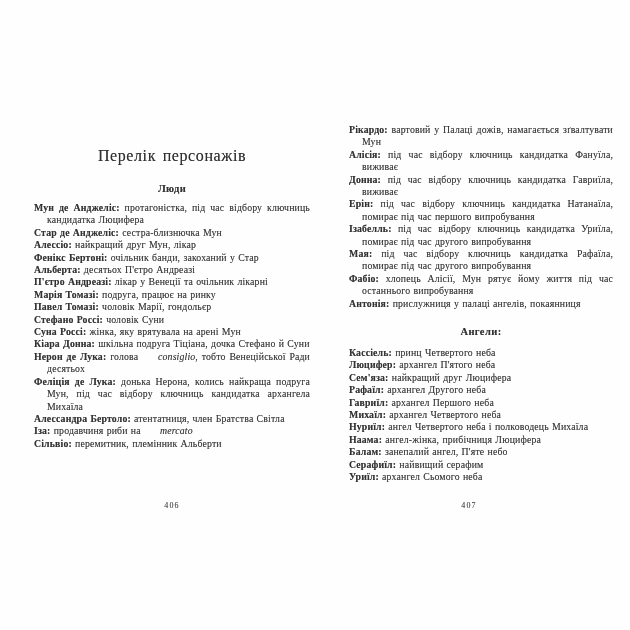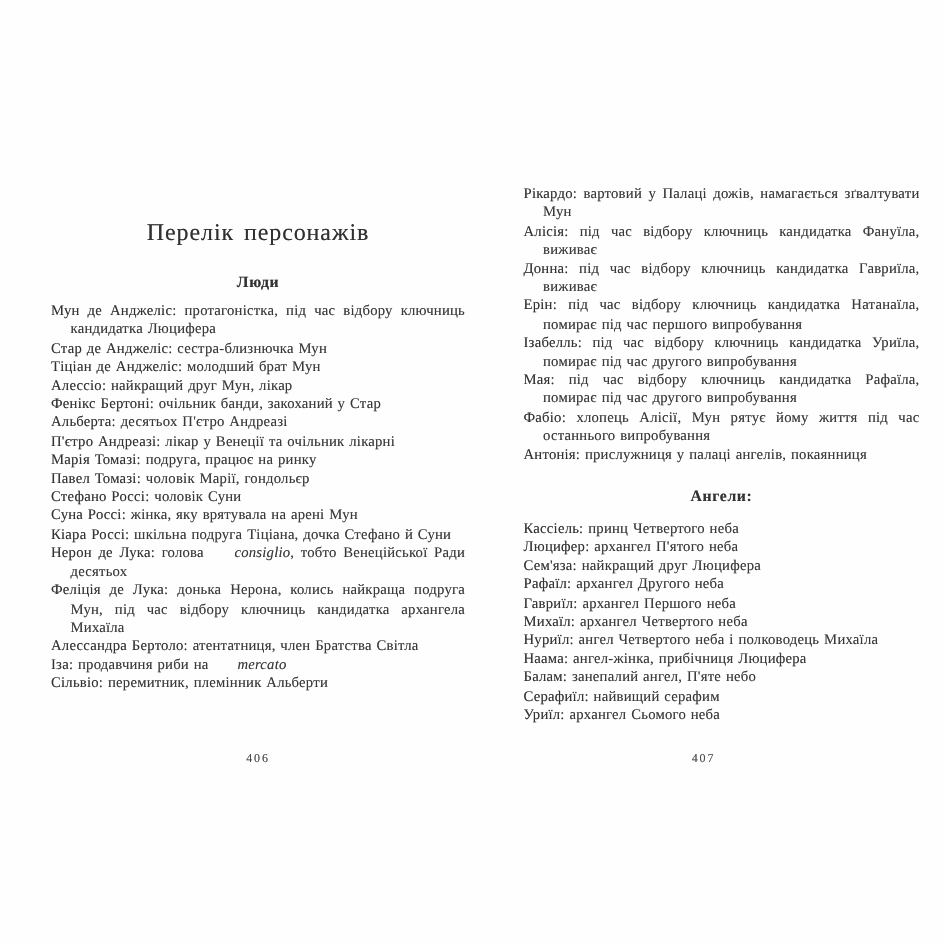--- a/index.html
+++ b/index.html
@@ -27,50 +27,49 @@
   .entries{position:absolute;left:0;width:100%;}
   .entries.people{top:202px;}
   .entries.continued{top:124px;}
   .entries.angels{top:347px;}
   p.entry{
     margin:0;font-size:9.8px;line-height:12.4px;
     text-align:justify;padding-left:13px;text-indent:-13px;
     letter-spacing:0.15px;word-spacing:0.6px;
     text-shadow:0 0 0.3px rgba(58,58,58,0.5);
   }
-  p.entry .cname{font-weight:normal;color:#333;}
+  p.entry .cname{font-weight:bold;color:#333;}
   p.entry i{font-style:italic;margin-left:16px;}
   .pagenum{
     position:absolute;top:501px;left:0;width:100%;text-align:center;
     font-size:8px;letter-spacing:1.2px;color:#4d4d4d;
     text-shadow:0 0 0.3px rgba(77,77,77,0.5);
   }
   .page.right .pagenum{left:-12px;}
 </style>
 </head>
 <body>
 
 <div class="spread">
 
   <div class="page left">
     <div class="book-title">Перелік персонажів</div>
     <div class="sect-head people">Люди</div>
     <div class="entries people" id="people-list">
         <p class="entry"><span class="cname">Мун де Анджеліс:</span> <span>протагоністка, під час відбору ключниць кандидатка Люцифера</span></p>
         <p class="entry"><span class="cname">Стар де Анджеліс:</span> <span>сестра-близнючка Мун</span></p>
-        <p class="entry"><span class="cname">Тіціан де Анджеліс:</span> <span>молодший брат Мун</span></p>
         <p class="entry"><span class="cname">Алессіо:</span> <span>найкращий друг Мун, лікар</span></p>
         <p class="entry"><span class="cname">Фенікс Бертоні:</span> <span>очільник банди, закоханий у Стар</span></p>
         <p class="entry"><span class="cname">Альберта:</span> <span>десятьох П'єтро Андреазі</span></p>
         <p class="entry"><span class="cname">П'єтро Андреазі:</span> <span>лікар у Венеції та очільник лікарні</span></p>
         <p class="entry"><span class="cname">Марія Томазі:</span> <span>подруга, працює на ринку</span></p>
         <p class="entry"><span class="cname">Павел Томазі:</span> <span>чоловік Марії, гондольєр</span></p>
         <p class="entry"><span class="cname">Стефано Россі:</span> <span>чоловік Суни</span></p>
         <p class="entry"><span class="cname">Суна Россі:</span> <span>жінка, яку врятувала на арені Мун</span></p>
-        <p class="entry"><span class="cname">Кіара Россі:</span> <span>шкільна подруга Тіціана, дочка Стефано й Суни</span></p>
+        <p class="entry"><span class="cname">Кіара Донна:</span> <span>шкільна подруга Тіціана, дочка Стефано й Суни</span></p>
         <p class="entry"><span class="cname">Нерон де Лука:</span> <span>голова </span><i>consiglio</i><span>, тобто Венеційської Ради десятьох</span></p>
         <p class="entry"><span class="cname">Феліція де Лука:</span> <span>донька Нерона, колись найкраща подруга Мун, під час відбору ключниць кандидатка архангела Михаїла</span></p>
         <p class="entry"><span class="cname">Алессандра Бертоло:</span> <span>атентатниця, член Братства Світла</span></p>
         <p class="entry"><span class="cname">Іза:</span> <span>продавчиня риби на </span><i>mercato</i></p>
         <p class="entry"><span class="cname">Сільвіо:</span> <span>перемитник, племінник Альберти</span></p>
       </div>
     <div class="pagenum">406</div>
   </div>
 
   <div class="page right">

